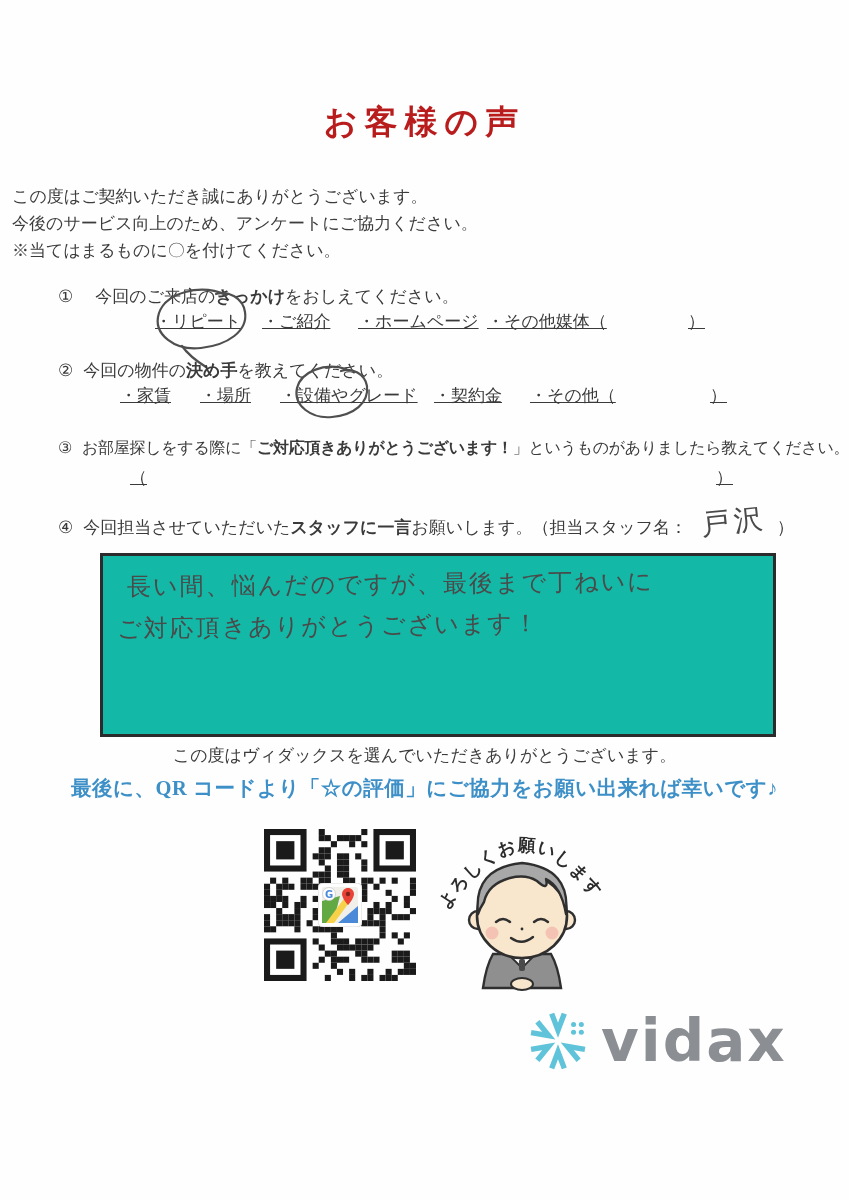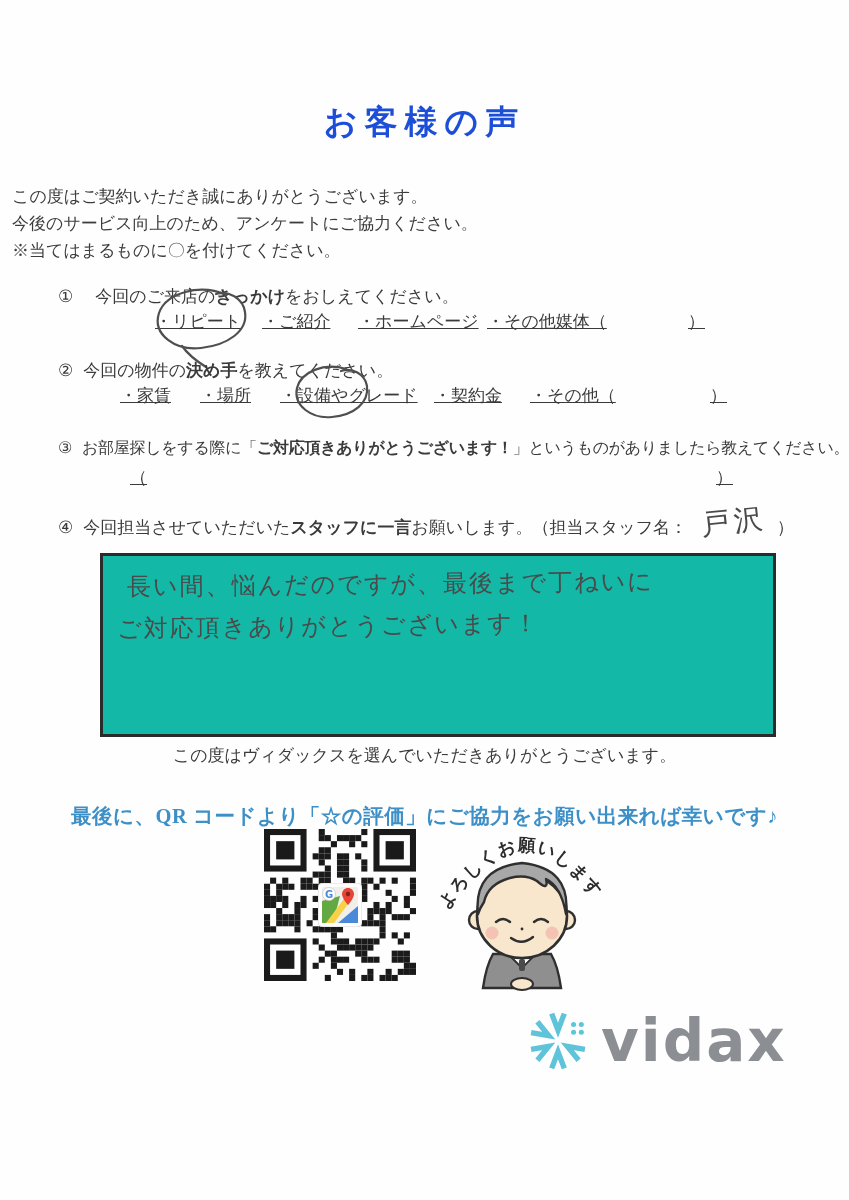--- a/index.html
+++ b/index.html
@@ -1,39 +1,39 @@
 <!DOCTYPE html>
 <html><head>
 <meta charset="utf-8">
 <style>
   html,body{margin:0;padding:0;background:#ffffff;}
   .page{position:relative;width:849px;height:1200px;background:#fefefe;overflow:hidden;
         font-family:"Liberation Serif","DejaVu Serif",serif;color:#3b3b3b;}
   .page-title{position:absolute;top:100px;left:0;width:100%;text-align:center;
-        font-size:33px;font-weight:bold;letter-spacing:7px;color:#1d4ed8;}
+        font-size:33px;font-weight:bold;letter-spacing:7px;color:#b91c1c;}
   .intro{position:absolute;top:183px;left:0;width:100%;text-align:left;
         font-size:17px;line-height:27px;color:#3c3c3c;padding-left:12px;}
   .qline{position:absolute;left:58px;white-space:nowrap;font-size:17px;color:#3a3a3a;}
   .qnum{display:inline-block;}
   .b{font-weight:bold;}
   .optrow{position:absolute;left:0;top:0;width:849px;height:28px;font-size:17px;color:#3a3a3a;}
   .opt{position:absolute;white-space:nowrap;text-decoration:underline;}
   .tight{font-size:16px;letter-spacing:-0.3px;}
   .hand{font-family:"DejaVu Sans",sans-serif;color:#4a4a4a;}
   .staff-name{display:inline-block;font-size:29px;line-height:20px;margin:0 10px 0 14px;
         transform:rotate(-6deg) translateY(-2px);letter-spacing:4px;}
   .comment-box{position:absolute;left:100px;top:553px;width:670px;height:178px;
         border:3px solid #2b2b2b;background:#14b8a6;}
   .comment-l1{position:absolute;left:24px;top:12px;font-size:24px;letter-spacing:2px;
         transform:rotate(-0.6deg);}
   .comment-l2{position:absolute;left:14px;top:54px;font-size:24px;letter-spacing:2px;
         transform:rotate(-0.8deg);}
   .thanks{position:absolute;top:744px;left:0;width:100%;text-align:center;font-size:17px;}
   .qr-request{position:absolute;top:774px;left:0;width:100%;text-align:center;
-        font-size:20.5px;font-weight:bold;color:#3d8fc7;letter-spacing:0.5px;margin-top:28px;}
+        font-size:20.5px;font-weight:bold;color:#3d8fc7;letter-spacing:0.5px;}
   .circ{position:absolute;pointer-events:none;}
   .qr-wrap{position:absolute;left:264px;top:829px;width:152px;height:152px;}
   .maps-icon{position:absolute;left:54px;top:54px;width:44px;height:44px;}
   .illus{position:absolute;left:438px;top:812px;width:168px;height:180px;}
   .brand{position:absolute;left:523px;top:1005px;display:flex;align-items:center;gap:8px;text-align:right;}
   .brand-text{font-family:"DejaVu Sans",sans-serif;font-size:58px;font-weight:600;
         color:#8b8e92;letter-spacing:2px;line-height:72px;}
 </style>
 </head>
 <body>

